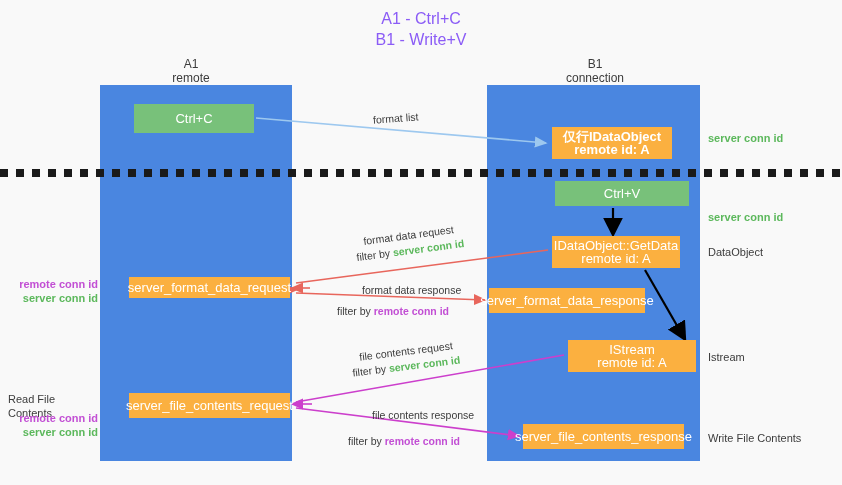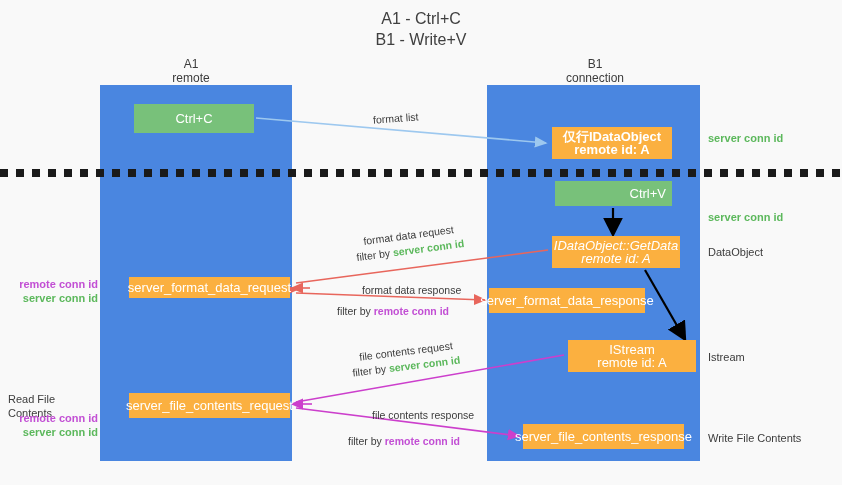--- a/index.html
+++ b/index.html
@@ -9,21 +9,21 @@
     font-family:"Liberation Sans","DejaVu Sans",sans-serif;
     position:relative;
     overflow:hidden;
     color:#3c3c3c;
   }
   #stage{position:absolute;left:0;top:0;width:842px;height:485px;}
   svg#wires{position:absolute;left:0;top:0;width:842px;height:485px;pointer-events:none;}
 
   .title{
     position:absolute;left:0;top:8px;width:842px;
-    text-align:center;font-size:16px;line-height:21px;color:#404040;
+    text-align:center;font-size:16px;line-height:21px;color:#8b5cf6;
   }
 
   .colhead{
     position:absolute;text-align:center;font-size:12px;line-height:14px;color:#3c3c3c;
   }
   #head-a1{left:116px;top:57px;width:150px;}
   #head-b1{left:520px;top:57px;width:150px;}
 
   .lane{
     position:absolute;background:#4a86e0;
@@ -38,22 +38,22 @@
     color:#ffffff;
     font-size:13px;line-height:13px;
     box-sizing:border-box;
     padding:3px 6px;
   }
   .node.green{background:#78c17a;}
   .node.orange{background:#fbb040;}
 
   #n-ctrlc{left:134px;top:104px;width:120px;height:29px;}
   #n-idataobject{left:552px;top:127px;width:120px;height:32px;font-weight:bold;}
-  #n-ctrlv{left:555px;top:181px;width:117px;height:25px;justify-content:flex-end;}
-  #n-getdata{left:552px;top:236px;width:128px;height:32px;font-style:italic;}
+  #n-ctrlv{left:555px;top:181px;width:134px;height:25px;}
+  #n-getdata{left:552px;top:236px;width:128px;height:32px;}
   #n-fmt-req{left:129px;top:277px;width:161px;height:21px;}
   #n-fmt-resp{left:489px;top:288px;width:156px;height:25px;}
   #n-istream{left:568px;top:340px;width:128px;height:32px;}
   #n-file-req{left:129px;top:393px;width:161px;height:25px;}
   #n-file-resp{left:523px;top:424px;width:161px;height:25px;}
 
   .side{
     position:absolute;font-size:11px;line-height:14px;color:#3c3c3c;
   }
   .green-txt{color:#5cb85c;font-weight:bold;}

